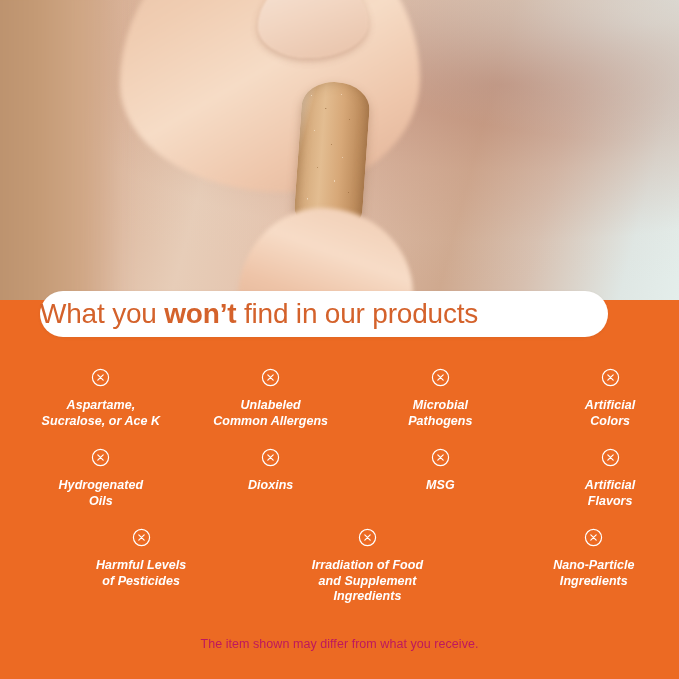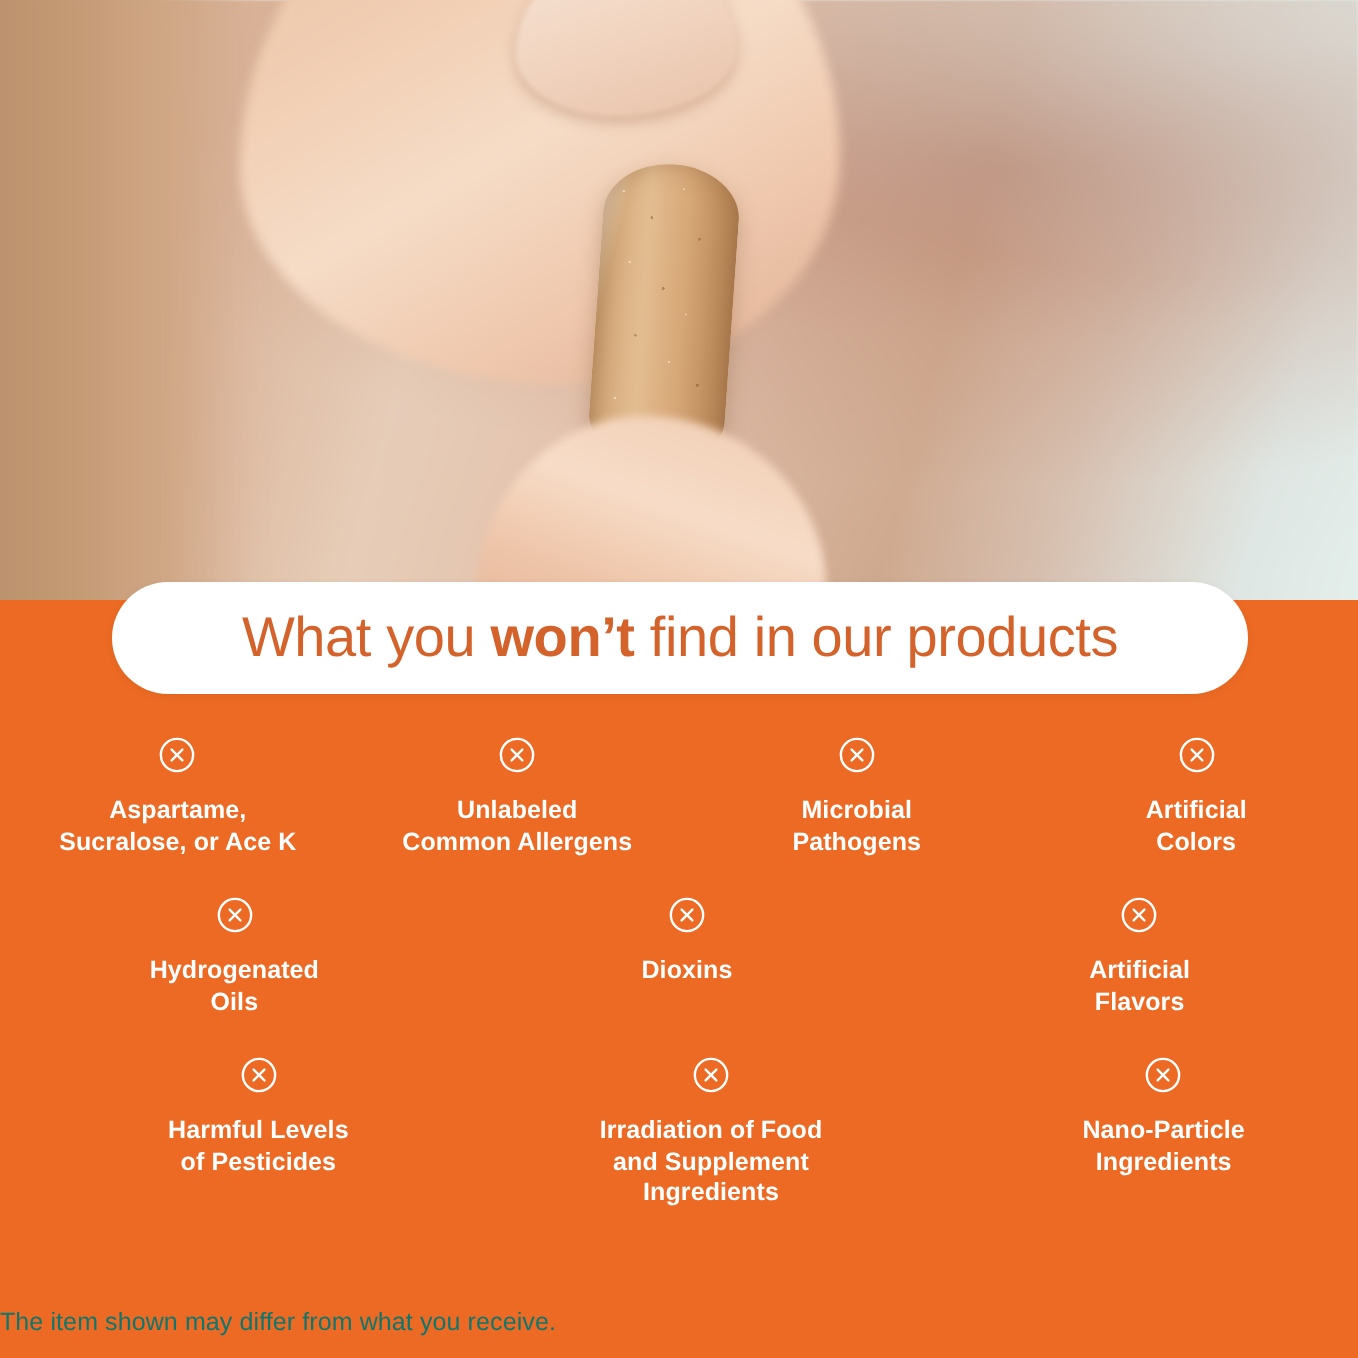--- a/index.html
+++ b/index.html
@@ -110,46 +110,46 @@
     position: absolute;
     left: 0; top: 300px;
     width: 679px;
     height: 379px;
     background: #ec6a23;
   }
 
   
   .heading-pill {
     position: absolute;
-    left: 56px; top: 291px;
-    width: 568px; height: 56px;
+    left: 40px; top: 291px;
+    width: 568px; height: 46px;
     background: #ffffff;
     border-radius: 34px;
     display: flex;
     align-items: center;
-    justify-content: center;
     box-shadow: 0 1px 3px rgba(120,70,40,0.10);
   }
   .heading-text {
     font-size: 28px;
     color: #d4622b;
     letter-spacing: -0.2px;
     white-space: nowrap;
     font-weight: 400;
   }
   .heading-text b {
     font-weight: 700;
     color: #d4622b;
   }
 
   
   .grid {
     position: absolute;
-    left: 4px; top: 368px;
+    left: 16px; top: 368px;
     width: 624px;
+    font-style: italic;
   }
   .grid-row {
     display: flex;
     width: 679px;
   }
   .cell {
     flex: 1 1 25%;
     display: flex;
     flex-direction: column;
     align-items: center;
@@ -172,25 +172,24 @@
     font-weight: 700;
     max-width: 150px;
     letter-spacing: 0.05px;
   }
 
   
   .footnote {
     position: absolute;
     left: 0; top: 637px;
     width: 679px;
-    text-align: left;
+    text-align: center;
     font-size: 12.5px;
-    color: #0f766e;
+    color: #be185d;
     letter-spacing: 0.05px;
-    margin-top: 17px;
   }
 </style>
 </head>
 <body>
 
 <div class="screen">
 
   <div class="photo">
     <div class="photo-bg"></div>
     <div class="photo-arm"></div>
@@ -252,20 +251,27 @@
           <circle cx="12" cy="12" r="10.2" stroke="#ffffff" stroke-width="1.5"></circle>
           <path d="M8.6 8.6 L15.4 15.4 M15.4 8.6 L8.6 15.4" stroke="#ffffff" stroke-width="1.5" stroke-linecap="round"></path>
         </svg>
         <div class="cell-label">Dioxins</div>
       </div>
       <div class="cell">
         <svg class="x-icon" viewBox="0 0 24 24" fill="none">
           <circle cx="12" cy="12" r="10.2" stroke="#ffffff" stroke-width="1.5"></circle>
           <path d="M8.6 8.6 L15.4 15.4 M15.4 8.6 L8.6 15.4" stroke="#ffffff" stroke-width="1.5" stroke-linecap="round"></path>
         </svg>
+        <div class="cell-label">MSG</div>
+      </div>
+      <div class="cell">
+        <svg class="x-icon" viewBox="0 0 24 24" fill="none">
+          <circle cx="12" cy="12" r="10.2" stroke="#ffffff" stroke-width="1.5"></circle>
+          <path d="M8.6 8.6 L15.4 15.4 M15.4 8.6 L8.6 15.4" stroke="#ffffff" stroke-width="1.5" stroke-linecap="round"></path>
+        </svg>
         <div class="cell-label">Artificial<br>Flavors</div>
       </div>
     </div>
 
     <div class="grid-row row-3">
       <div class="cell">
         <svg class="x-icon" viewBox="0 0 24 24" fill="none">
           <circle cx="12" cy="12" r="10.2" stroke="#ffffff" stroke-width="1.5"></circle>
           <path d="M8.6 8.6 L15.4 15.4 M15.4 8.6 L8.6 15.4" stroke="#ffffff" stroke-width="1.5" stroke-linecap="round"></path>
         </svg>

